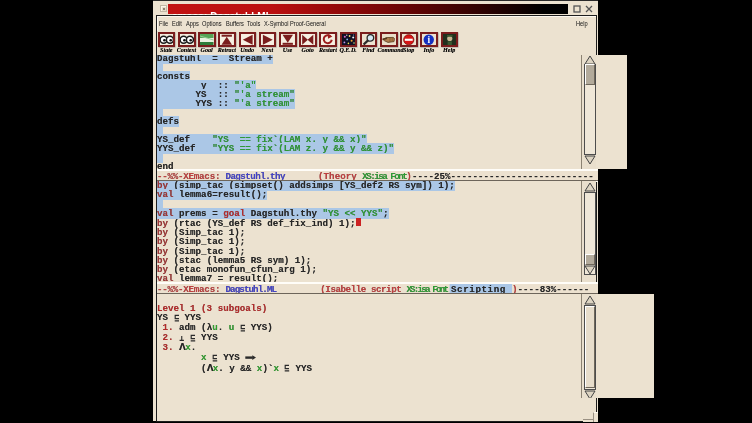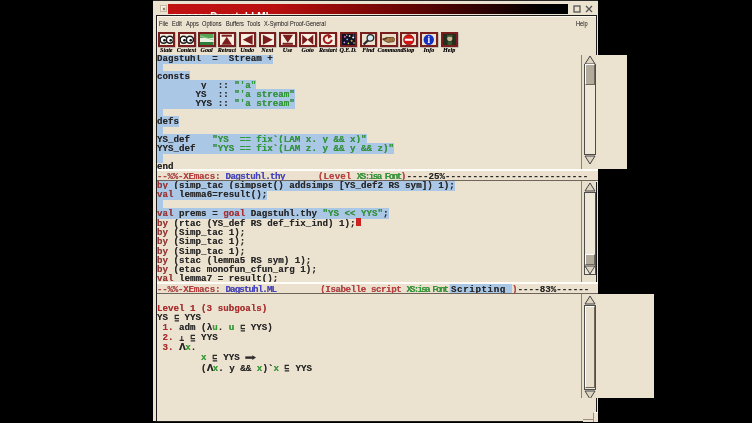--- a/index.html
+++ b/index.html
@@ -211,21 +211,21 @@
             <path d="M6 1 L11 9 L1 9 Z" fill="#ddd4c2" stroke="#444" stroke-width="1"></path>
           </svg>
         <div class="trough" style="top:9.5px;height:90.5px"></div>
         <div class="thumb" style="left:2.5px;top:9.5px;height:21px"></div>
         <svg class="sbarr" style="top:100px" width="12" height="10">
             <path d="M1 1 L11 1 L6 9 Z" fill="#ddd4c2" stroke="#444" stroke-width="1"></path>
           </svg>
       </div>
     </div>
     <div class="modeline" id="ml1" style="top:153.5px">
-        <pre class="mono"><span class="mlr" style="letter-spacing:-0.25px">--%%-XEmacs: </span><span class="mlb" style="letter-spacing:-0.55px">Dagstuhl.thy</span>      <span class="mlr">(Level </span><span class="mlg" style="letter-spacing:-1.5px">XS:isa Font</span><span class="mlr">)</span>----25%--------------------------</pre>
+        <pre class="mono"><span class="mlr" style="letter-spacing:-0.25px">--%%-XEmacs: </span><span class="mlb" style="letter-spacing:-0.55px">Dagstuhl.thy</span>      <span class="mlr">(Theory </span><span class="mlg" style="letter-spacing:-1.5px">XS:isa Font</span><span class="mlr">)</span>----25%--------------------------</pre>
       </div>
     <div class="buf" id="buf2" style="top:165.5px;width:439.5px;height:131px">
       <pre class="mono" id="pre2" style="position:absolute;left:0.5px;top:0.2px;line-height:9.25px"><span class="h"><span class="r">by</span> (simp_tac (simpset() addsimps [YS_def2 RS sym]) 1);</span>
 <span class="h"><span class="r">val</span> lemma6=result();</span>
 <span class="h"> </span>
 <span class="h"><span class="r">val</span> prems = <span class="r2">goal</span> Dagstuhl.thy <span class="g">"YS &lt;&lt; YYS"</span>;</span>
 <span class="r">by</span> (rtac (YS_def RS def_fix_ind) 1);<span id="cursor"></span>
 <span class="r">by</span> (Simp_tac 1);
 <span class="r">by</span> (Simp_tac 1);
 <span class="r">by</span> (Simp_tac 1);

